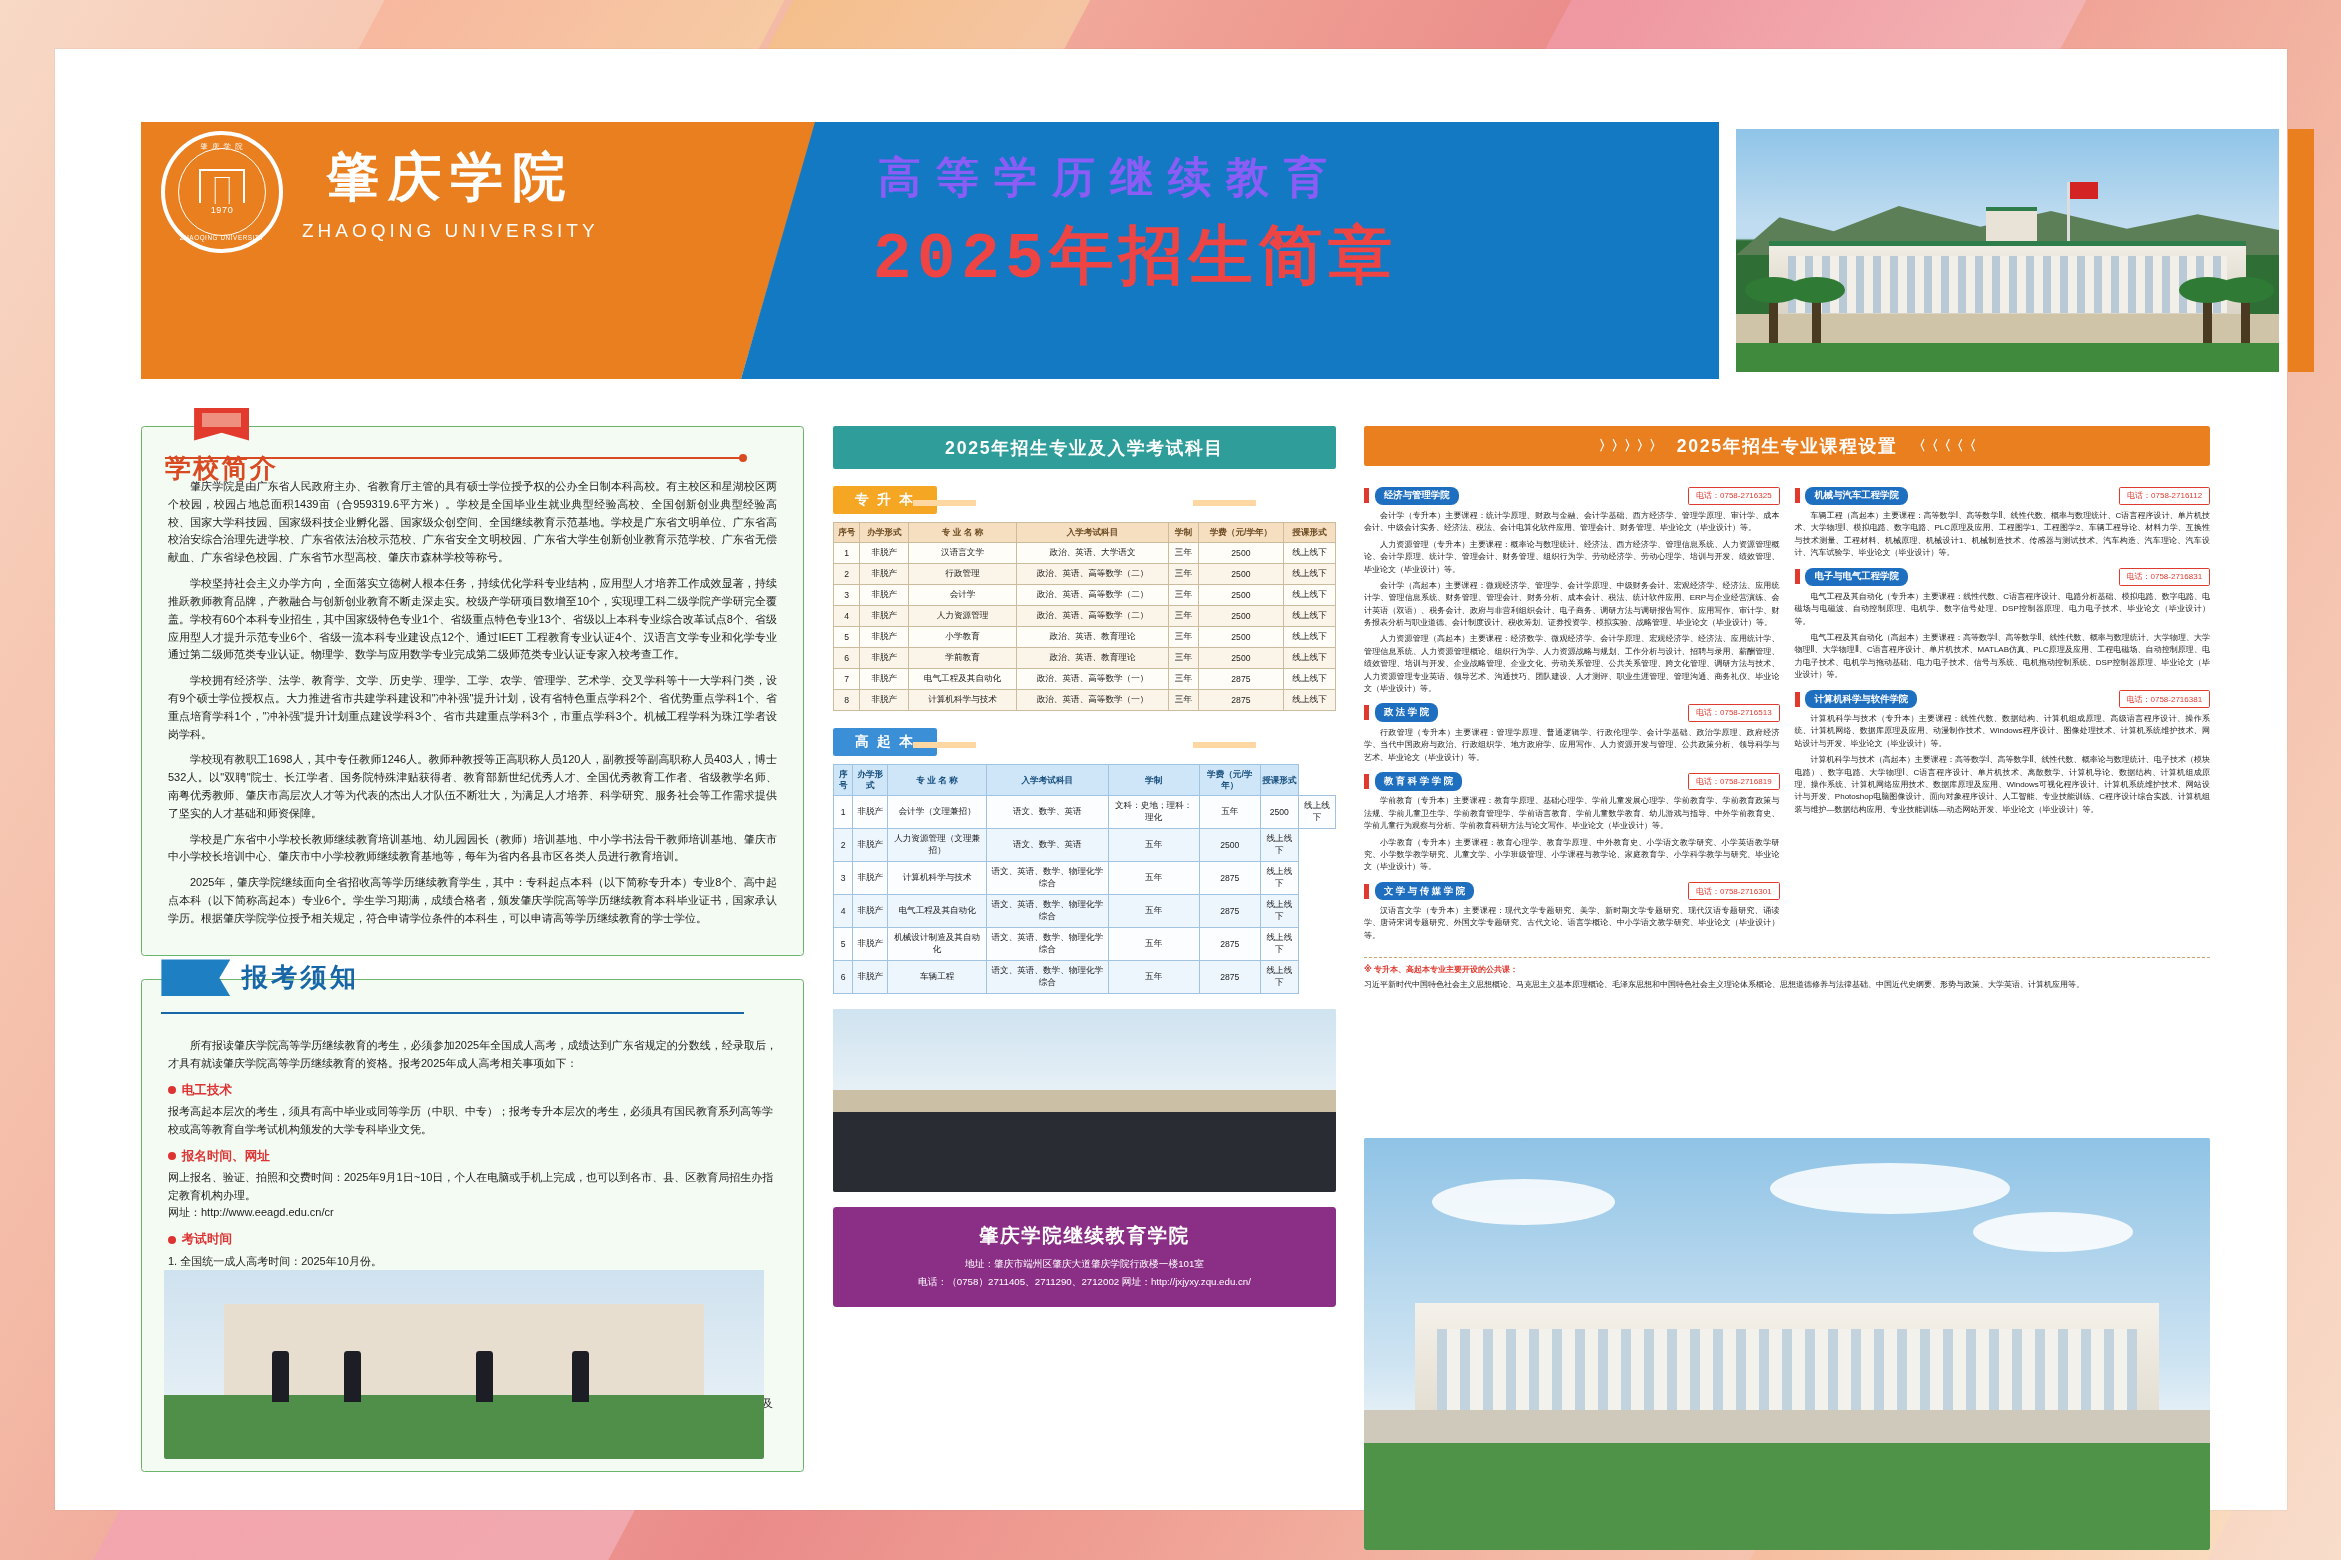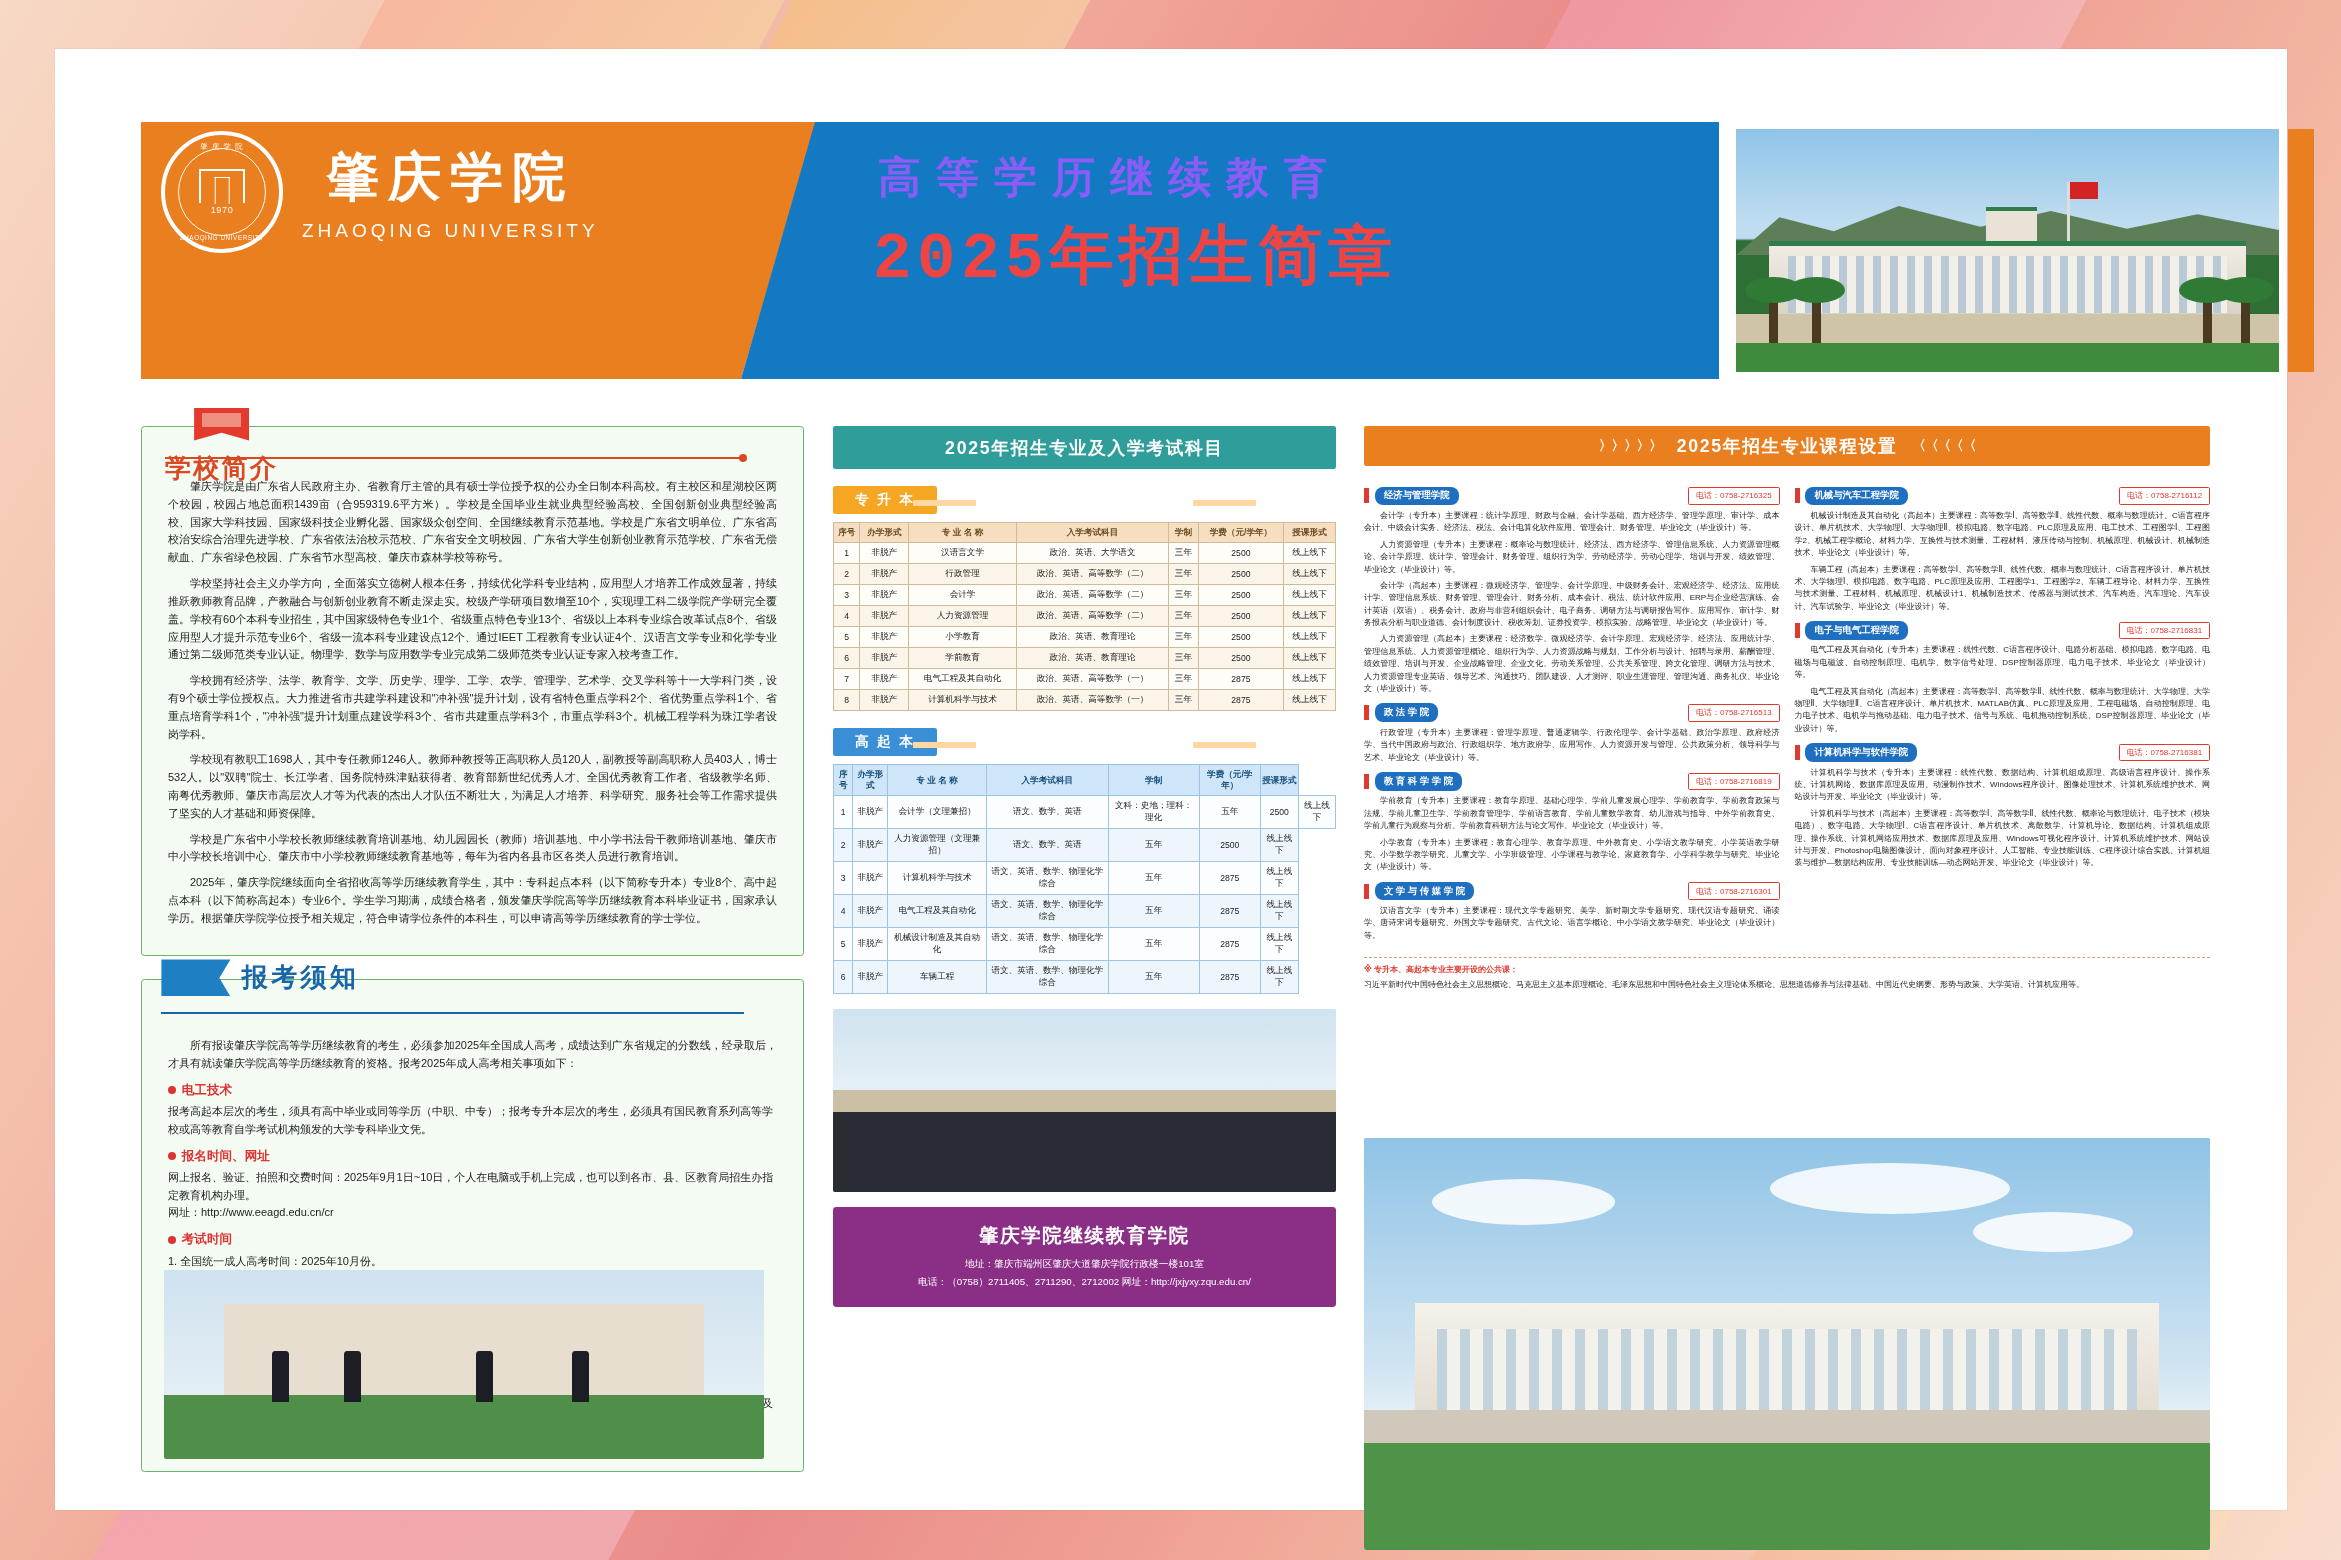--- a/index.html
+++ b/index.html
@@ -459,21 +459,20 @@
             <span class="tel">电话：0758-2716301</span>
           </div>
           <p class="maj">汉语言文学（专升本）主要课程：现代文学专题研究、美学、新时期文学专题研究、现代汉语专题研究、诵读学、唐诗宋词专题研究、外国文学专题研究、古代文论、语言学概论、中小学语文教学研究、毕业论文（毕业设计）等。</p>
         </div>
       <div class="colhalf" id="dept-right">
           <div class="dept">
             <span class="bar"></span>
             <span class="nm">机械与汽车工程学院</span>
             <span class="tel">电话：0758-2716112</span>
           </div>
-          <p class="maj">机械设计制造及其自动化（高起本）主要课程：高等数学Ⅰ、高等数学Ⅱ、线性代数、概率与数理统计、C语言程序设计、单片机技术、大学物理Ⅰ、大学物理Ⅱ、模拟电路、数字电路、PLC原理及应用、电工技术、工程图学Ⅰ、工程图学2、机械工程学概论、材料力学、互换性与技术测量、工程材料、液压传动与控制、机械原理、机械设计、机械制造技术、毕业论文（毕业设计）等。</p>
           <p class="maj">车辆工程（高起本）主要课程：高等数学Ⅰ、高等数学Ⅱ、线性代数、概率与数理统计、C语言程序设计、单片机技术、大学物理Ⅰ、模拟电路、数字电路、PLC原理及应用、工程图学1、工程图学2、车辆工程导论、材料力学、互换性与技术测量、工程材料、机械原理、机械设计1、机械制造技术、传感器与测试技术、汽车构造、汽车理论、汽车设计、汽车试验学、毕业论文（毕业设计）等。</p>
           <div class="dept">
             <span class="bar"></span>
             <span class="nm">电子与电气工程学院</span>
             <span class="tel">电话：0758-2716831</span>
           </div>
           <p class="maj">电气工程及其自动化（专升本）主要课程：线性代数、C语言程序设计、电路分析基础、模拟电路、数字电路、电磁场与电磁波、自动控制原理、电机学、数字信号处理、DSP控制器原理、电力电子技术、毕业论文（毕业设计）等。</p>
           <p class="maj">电气工程及其自动化（高起本）主要课程：高等数学Ⅰ、高等数学Ⅱ、线性代数、概率与数理统计、大学物理、大学物理Ⅱ、大学物理Ⅱ、C语言程序设计、单片机技术、MATLAB仿真、PLC原理及应用、工程电磁场、自动控制原理、电力电子技术、电机学与拖动基础、电力电子技术、信号与系统、电机拖动控制系统、DSP控制器原理、毕业论文（毕业设计）等。</p>
           <div class="dept">
             <span class="bar"></span>

